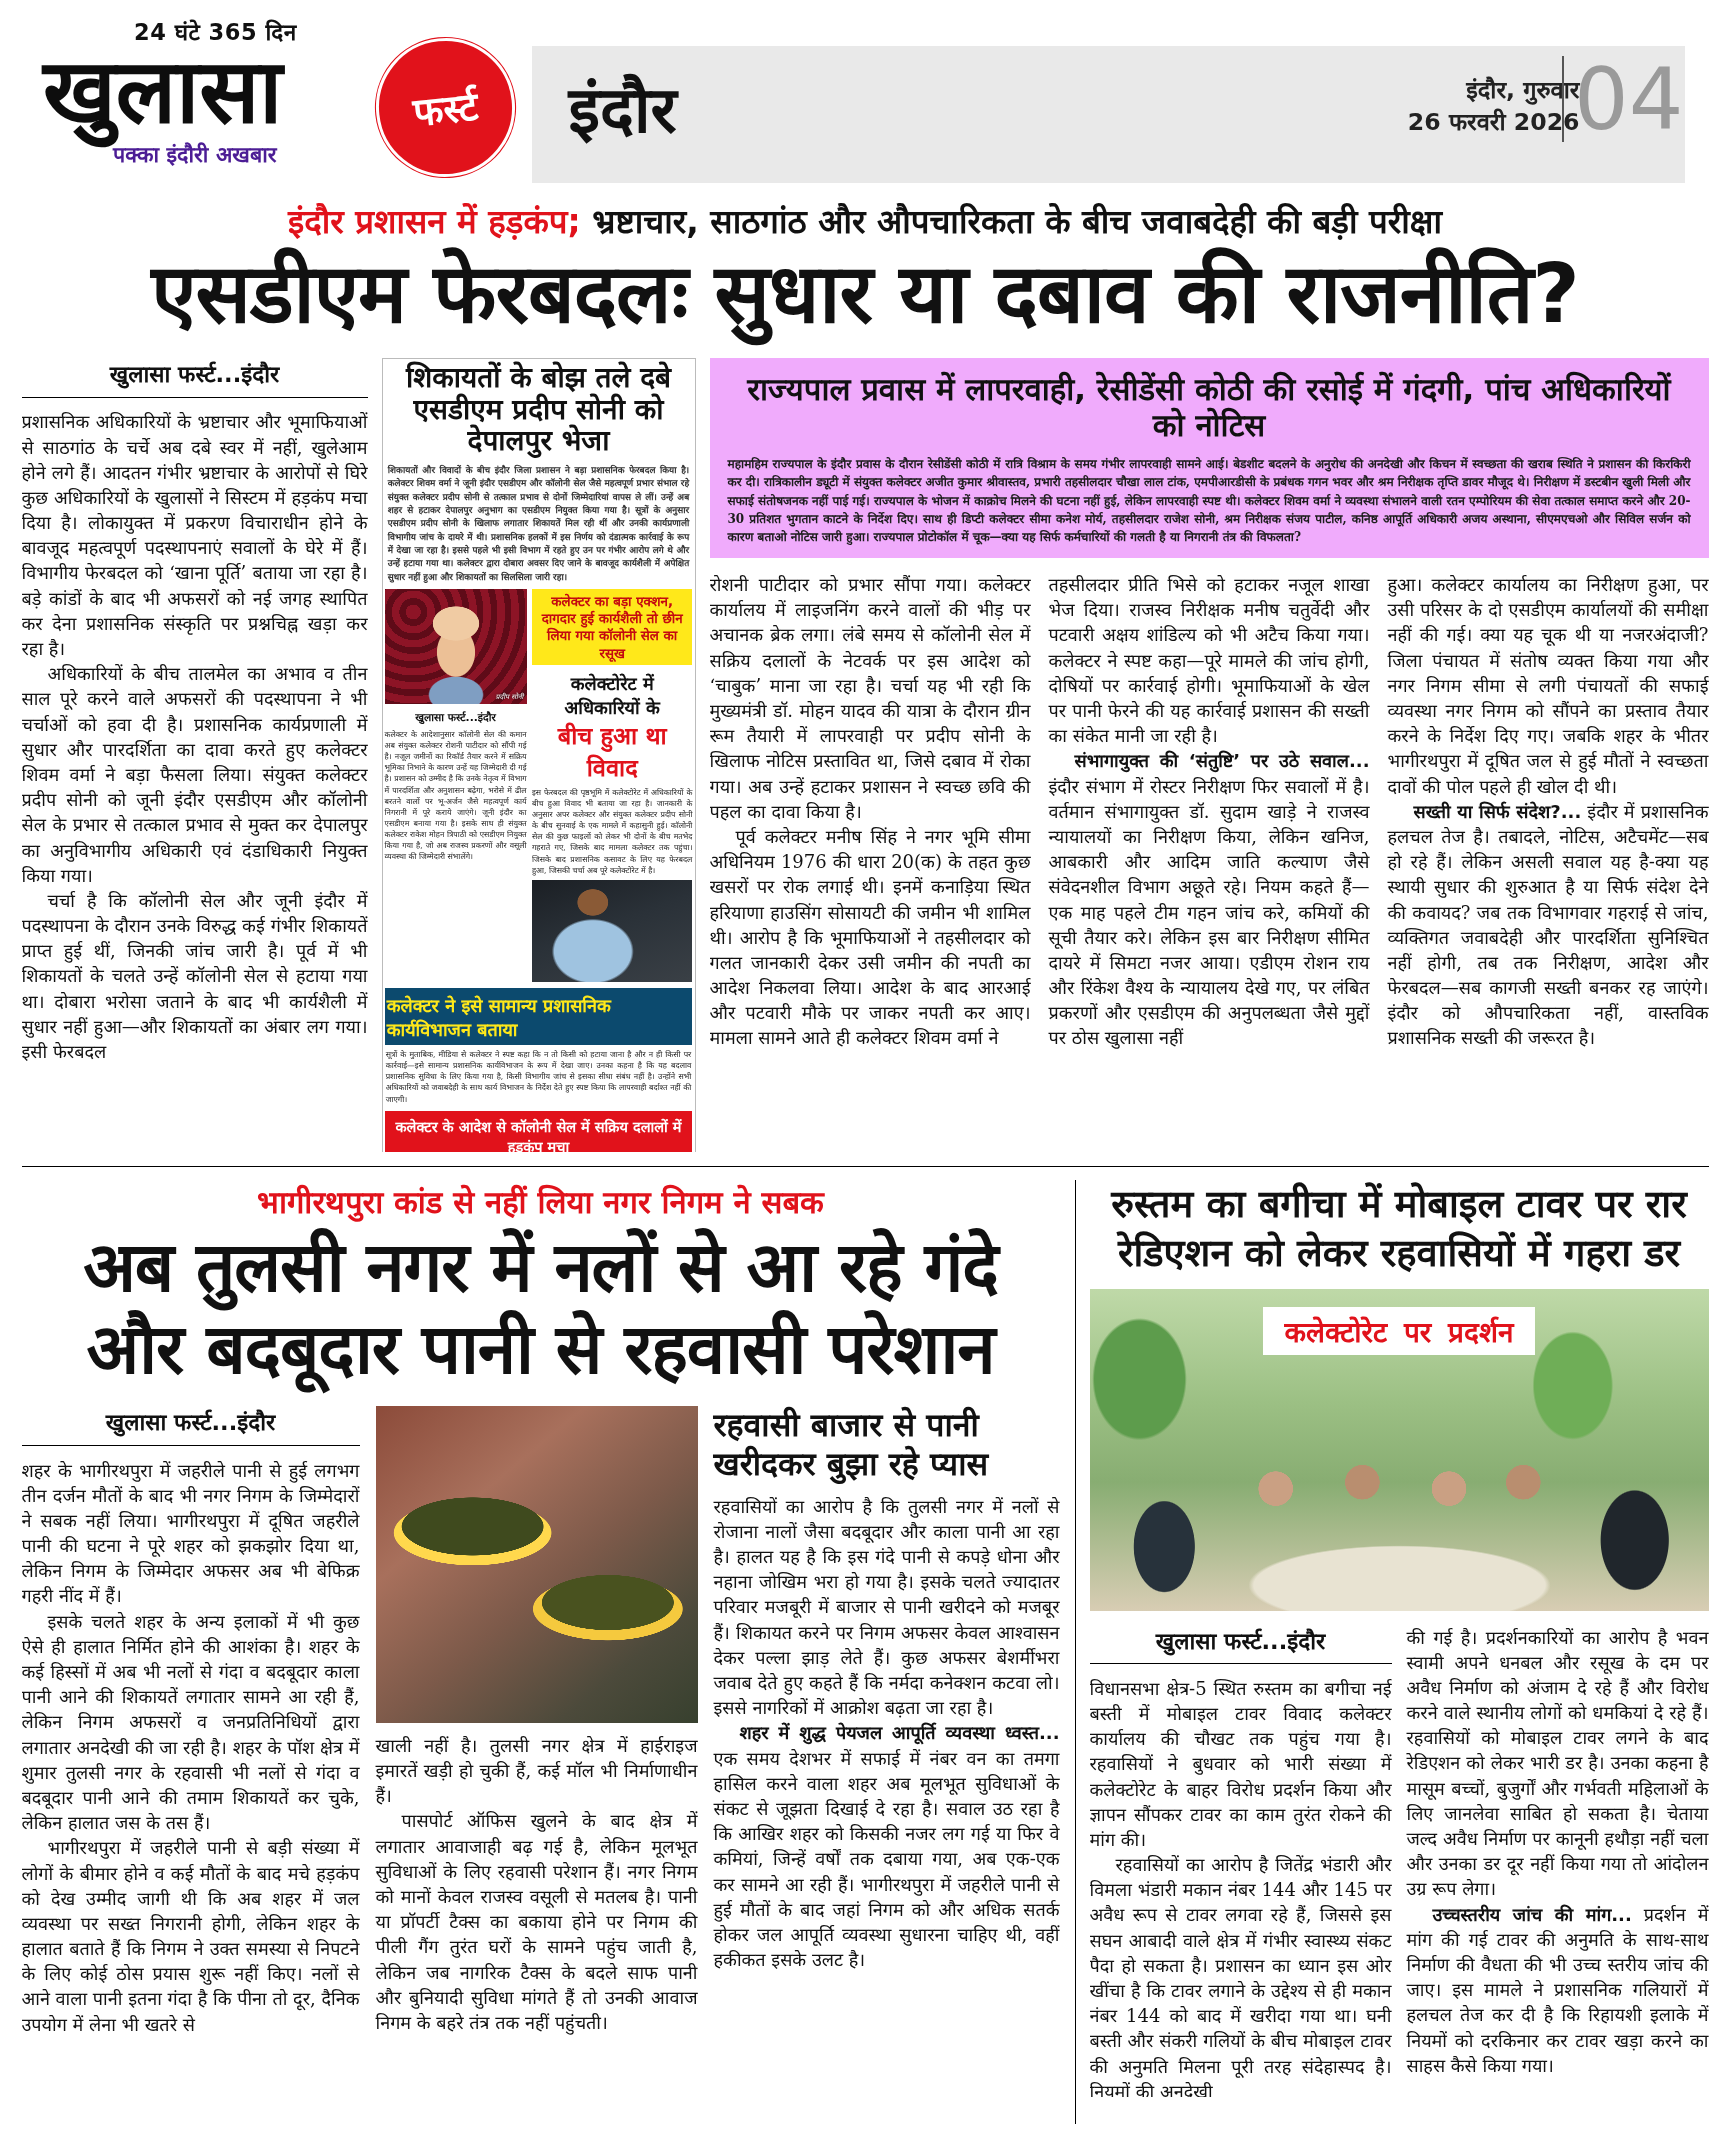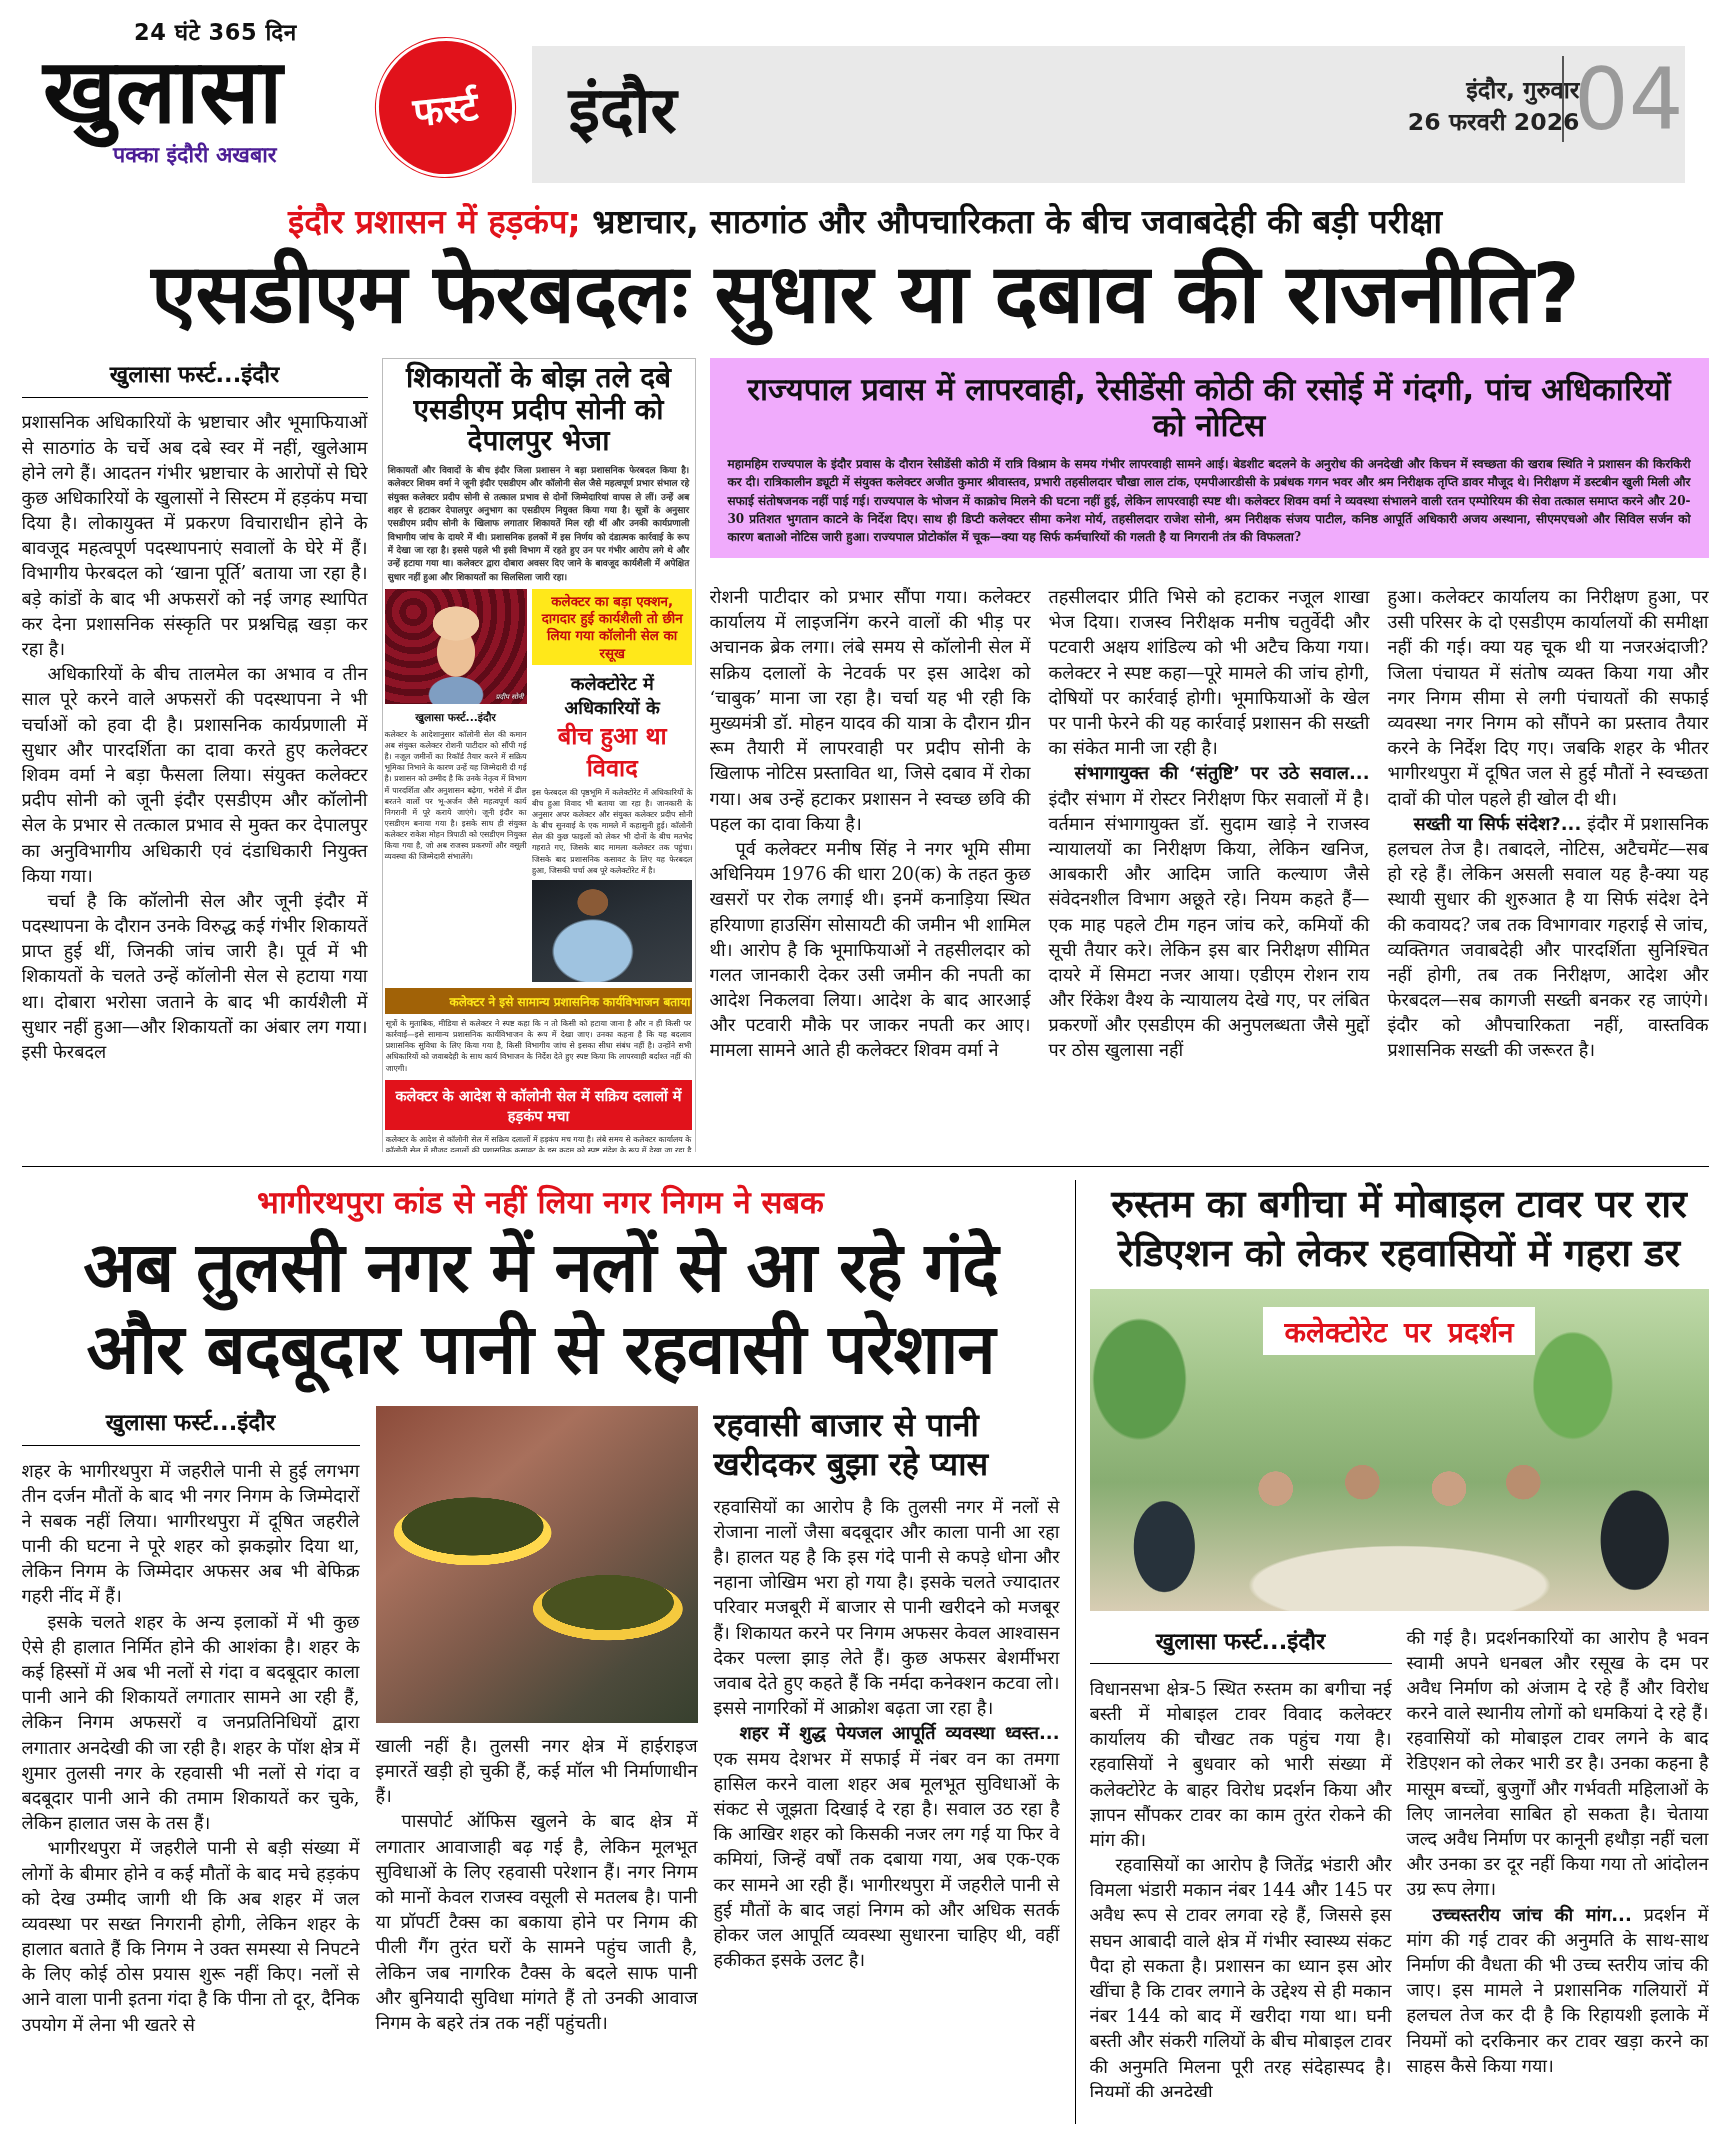--- a/index.html
+++ b/index.html
@@ -52,30 +52,30 @@
   .sdm-right { flex:1; }
   .yellow-flash { background:#ffe81a; color:#c40910; font-family:"DejaVu Sans",sans-serif; font-weight:bold; font-size:13.4px; line-height:1.3; text-align:center; padding:3.2px 2.1px; }
   .dispute { text-align:center; font-family:"DejaVu Sans",sans-serif; font-weight:bold; margin-top:5.4px; }
   .dispute .l1 { font-size:18px; display:block;text-align:center; }
   .dispute .l2 { font-size:23.6px; color:#e1121b; display:block; }
   .photo-officer { width:100%; height:102px; margin-top:4.3px; background:
       radial-gradient(ellipse 25px 21.5px at 38% 22%, #8a5a36 60%, rgba(138,90,54,0) 63%),
       linear-gradient(180deg, rgba(0,0,0,0) 38%, rgba(0,0,0,0) 38%),
       radial-gradient(ellipse 64px 51px at 38% 70%, #9fc3e0 60%, rgba(159,195,224,0) 64%),
       linear-gradient(160deg, #1b1f24 0%, #2a3138 45%, #3a4046 100%); }
-  .black-bar { background:#a16207; color:#ffe81a; font-family:"DejaVu Sans",sans-serif; font-weight:bold; font-size:12px; text-align:right; padding:4.3px 2.1px; margin-top:6.4px; }
+  .black-bar { background:#0c4a6e; color:#ffe81a; font-family:"DejaVu Sans",sans-serif; font-weight:bold; font-size:18px; text-align:left; padding:4.3px 2.1px; margin-top:6.4px; }
   .red-bar { background:#e1121b; color:#fff; font-family:"DejaVu Sans",sans-serif; font-weight:bold; font-size:14.5px; text-align:center; padding:4.8px 2.1px; margin-top:6.4px; }
   .under-bar { margin:4.3px 1.1px 5.4px 1.1px; }
 
   
   .top-right { flex:1; }
   .gov-box { background:#f0abfc; padding:14px 18px 11.8px 18px; }
   .gov-head { font-family:"DejaVu Sans",sans-serif; font-weight:bold; font-size:31px; text-align:center; line-height:1.15; }
   .gov-body { font-size:12px; line-height:1.52; text-align:justify; font-weight:bold; color:#1c1c1c; margin-top:11.8px; font-family:"DejaVu Serif",serif; }
-  .mid-cols { display:flex; gap:18px; margin-top:26px; height:515px; overflow:hidden; }
+  .mid-cols { display:flex; gap:18px; margin-top:14px; height:515px; overflow:hidden; }
   .mid-col { flex:1; }
 
   
   .section-divider { border-top:1.6px solid #000; margin:14px 0 0 0; }
 
   
   .bottom-section { display:flex; margin-top:13px; height:944px; overflow:hidden; }
   .water-zone { width:1054px; flex:none; padding-right:15px; border-right:1.1px solid #000; }
   .water-kicker { text-align:center; color:#e1121b; font-family:"DejaVu Sans",sans-serif; font-weight:bold; font-size:31px; }
   .water-headline { text-align:center; font-family:"DejaVu Sans",sans-serif; font-weight:bold; font-size:69px; line-height:1.18; margin-top:5.4px; letter-spacing:-1.1px; }

